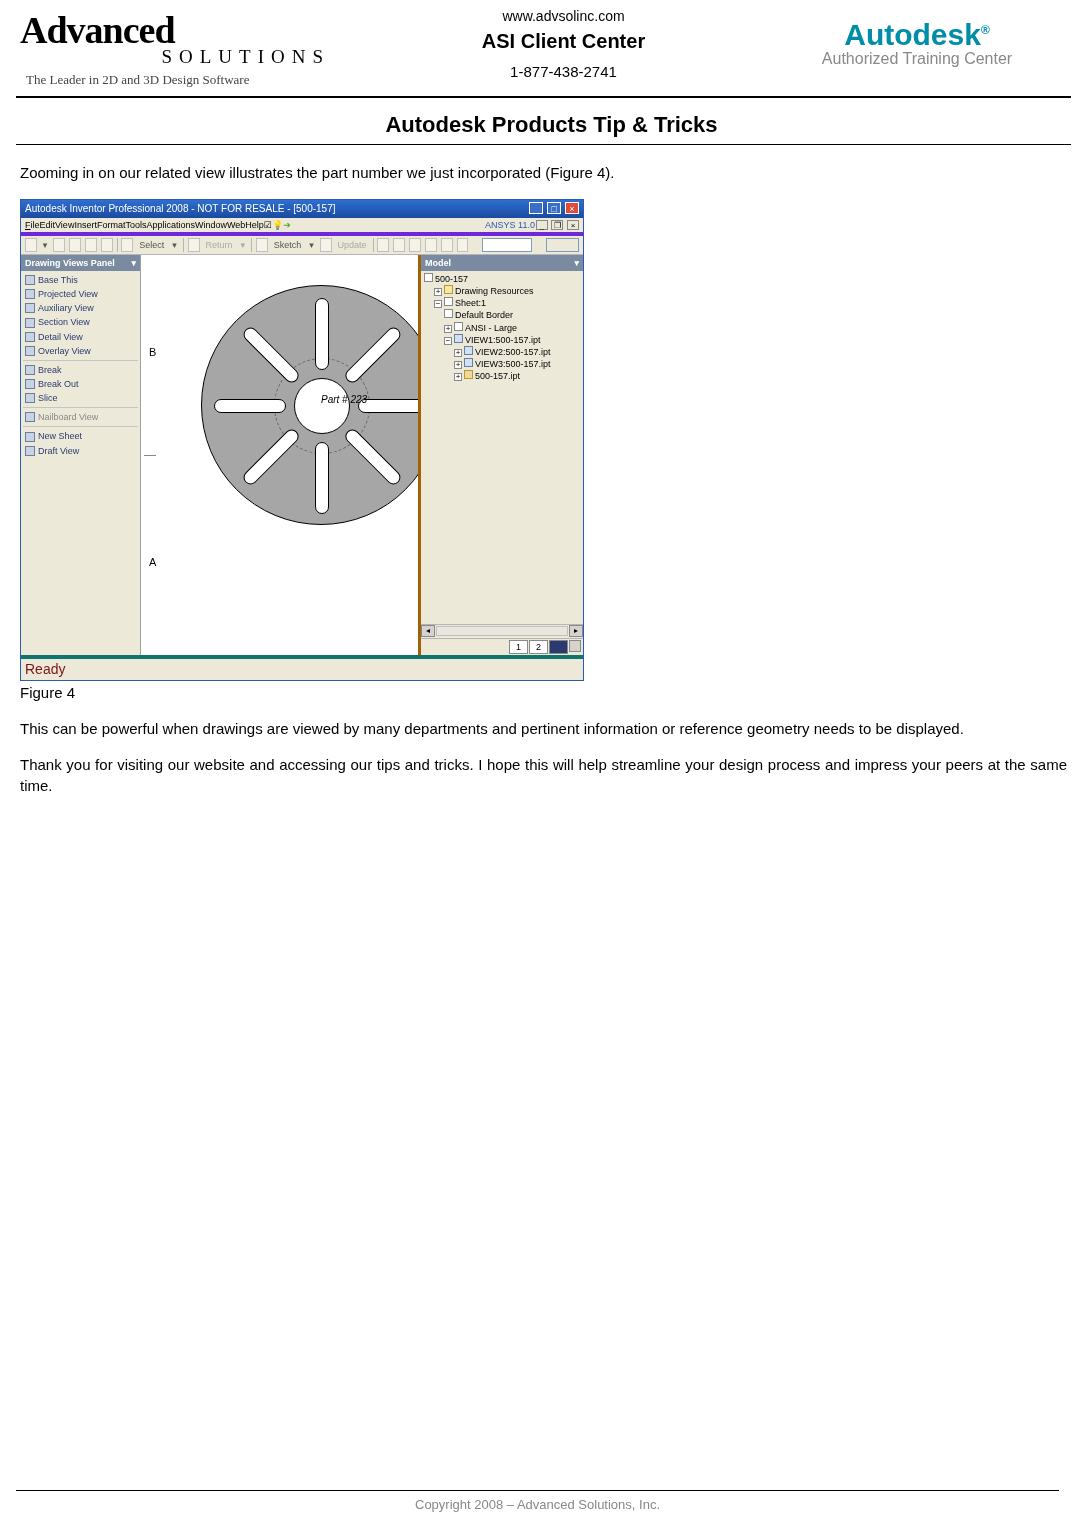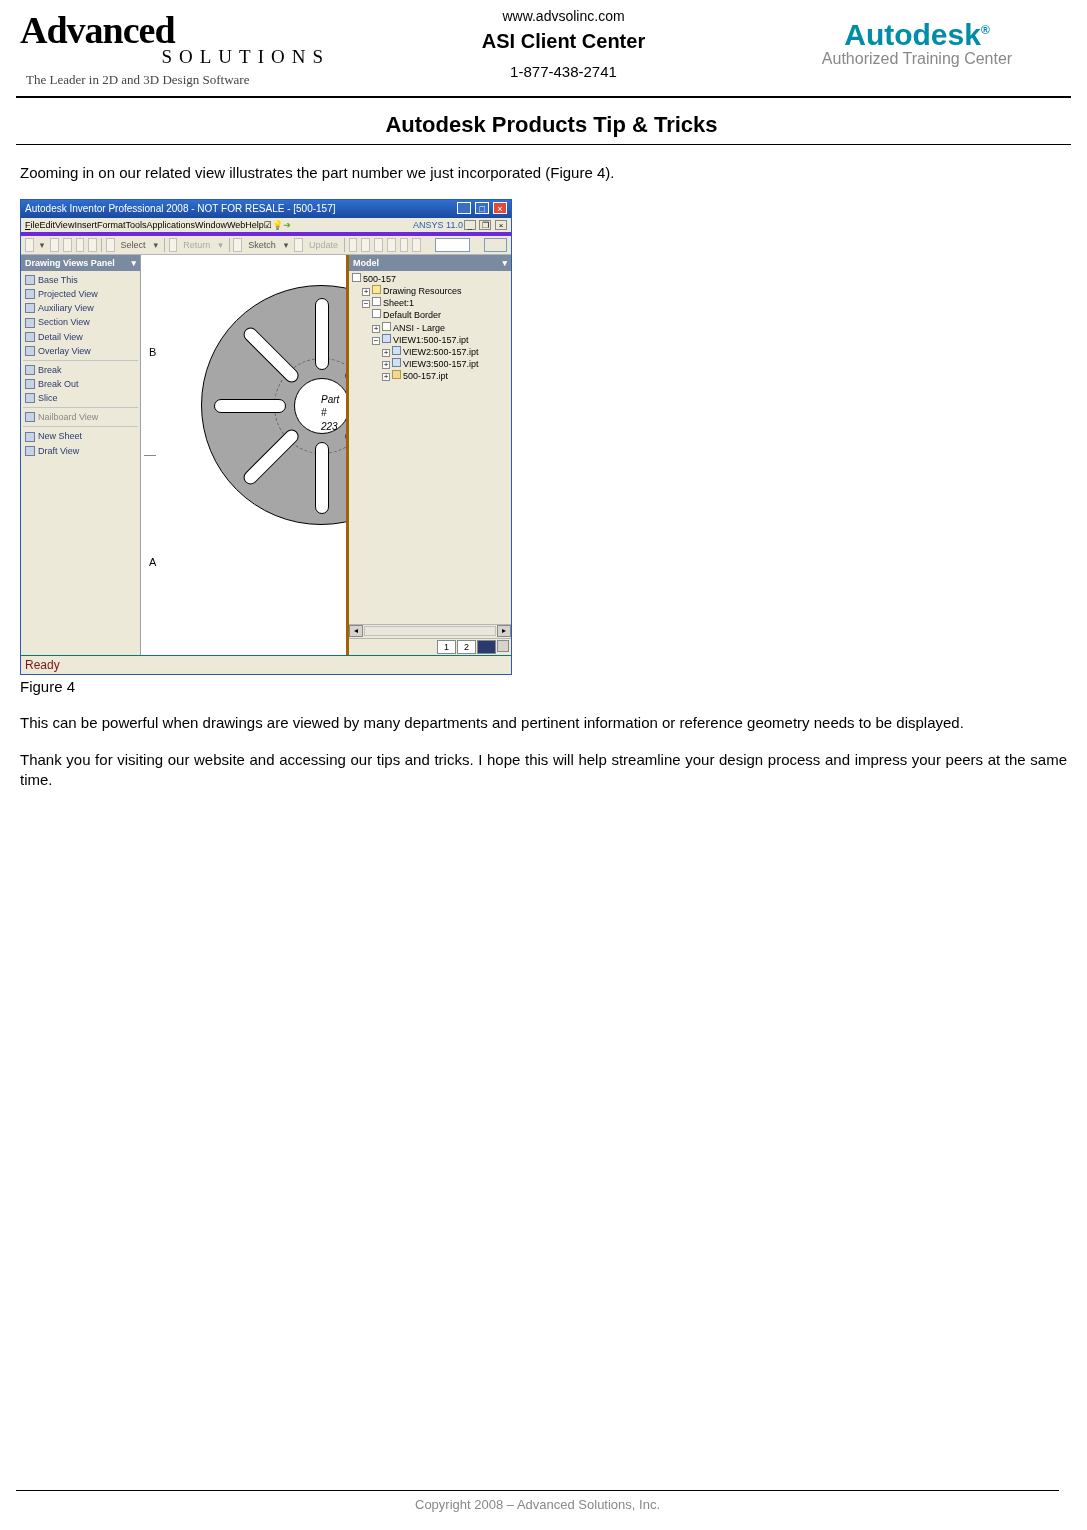--- a/index.html
+++ b/index.html
@@ -82,21 +82,21 @@
     margin: 14px 0 6px 16px;
   }
   .content {
     padding: 8px 20px 0 20px;
     line-height: 1.35;
   }
   .content p { margin-bottom: 16px; text-align: justify; }
 
   
   .figure {
-    width: 492px;
+    width: 564px;
     border: 1px solid #2a5bb0;
     font-size: 9px;
     font-family: Tahoma, Verdana, sans-serif;
     background: #d6d3ce;
     margin-top: 4px;
   }
   .winbar {
     background: linear-gradient(#2f6fd0, #1a4aa0);
     color: #fff;
     font-size: 10px;
@@ -245,23 +245,23 @@
   }
   .sheet-tabs .stab {
     padding:0 6px; border:1px solid #888; background:#fff;
   }
   .sheet-tabs .stab.active { background:#2a3a70; color:#fff; }
   .sheet-tabs .sicon { width:12px; height:12px; background:#d6d3ce; border:1px solid #888;}
 
   .statusbar {
     background:#ece9d8;
     color:#7a1515;
-    font-size:12px;
+    font-size:14px;
     padding:1px 4px;
-    border-top:1px solid #0f766e;
+    border-top:4px solid #0f766e;
   }
 
   .fig-caption { font-size:15px; margin-top:2px; margin-bottom:16px;}
 
   .footer {
     position:absolute;
     bottom: 18px; left: 16px; right: 28px;
     text-align:center;
   }
   .footer hr { border:none; border-top:1px solid #000; margin-bottom:4px;}

